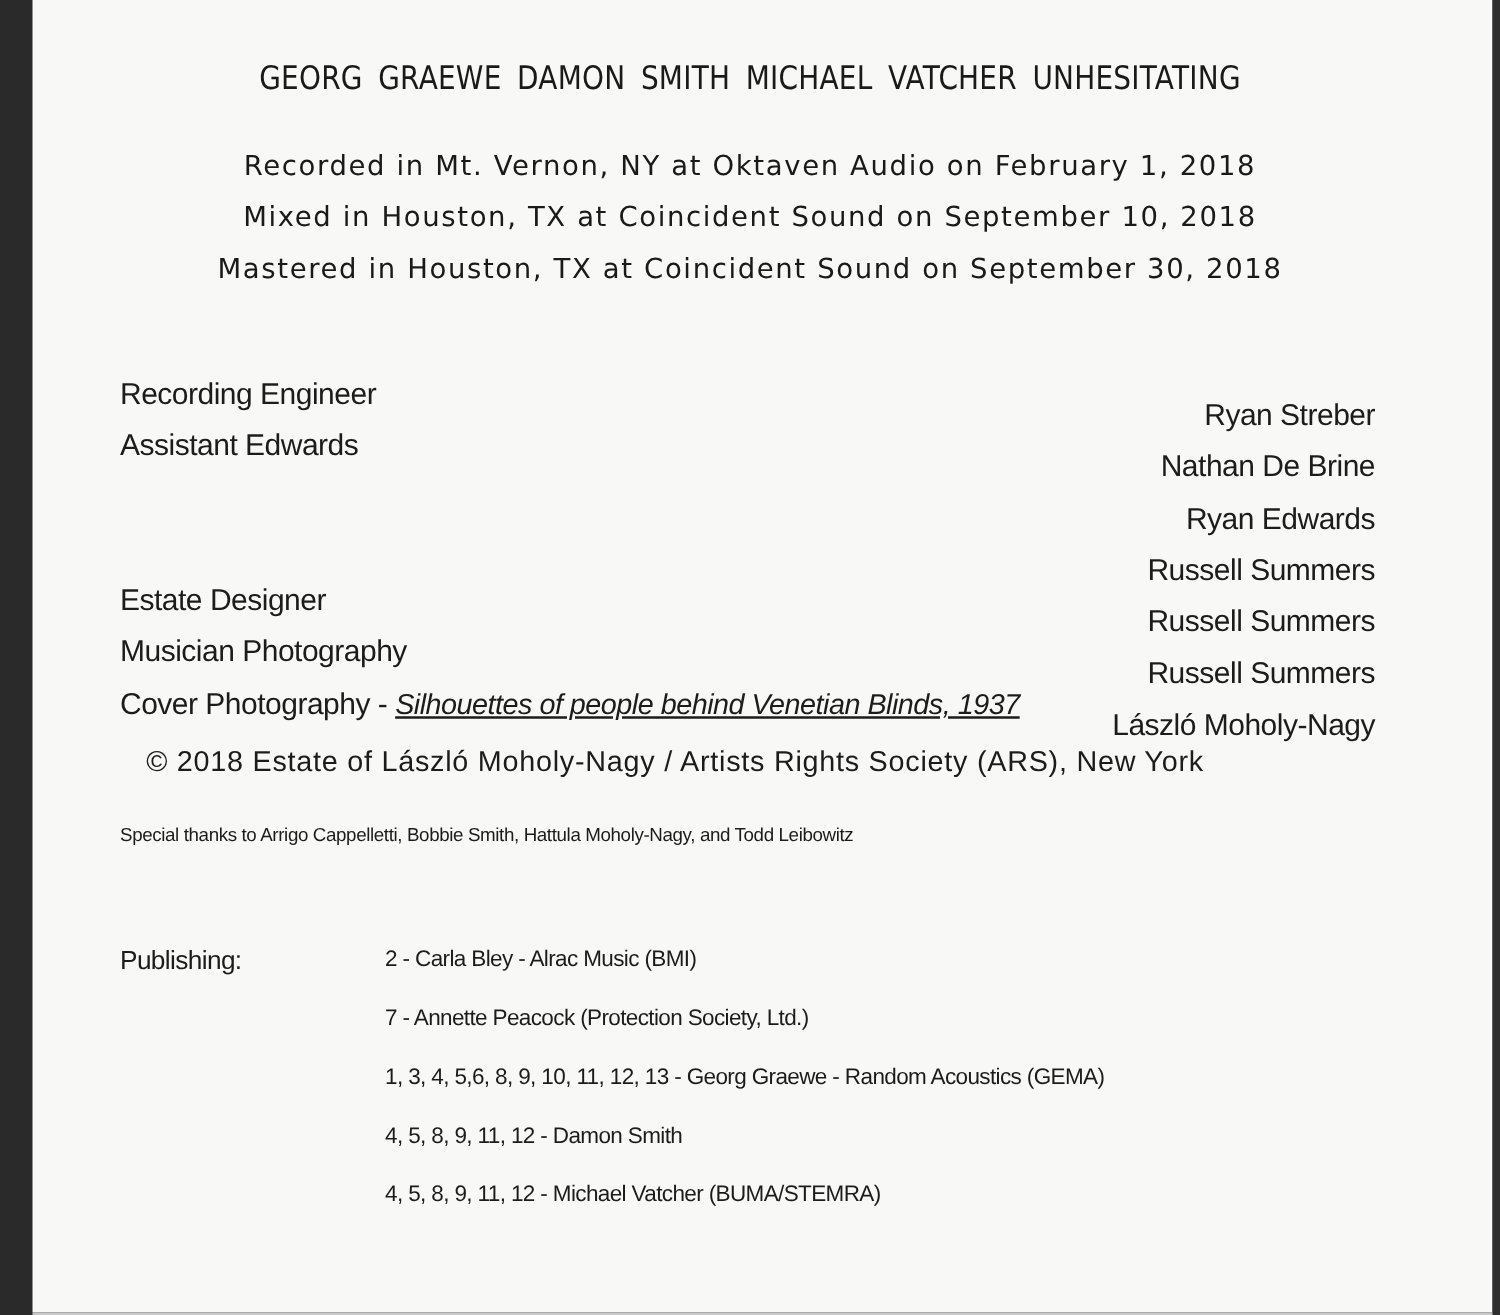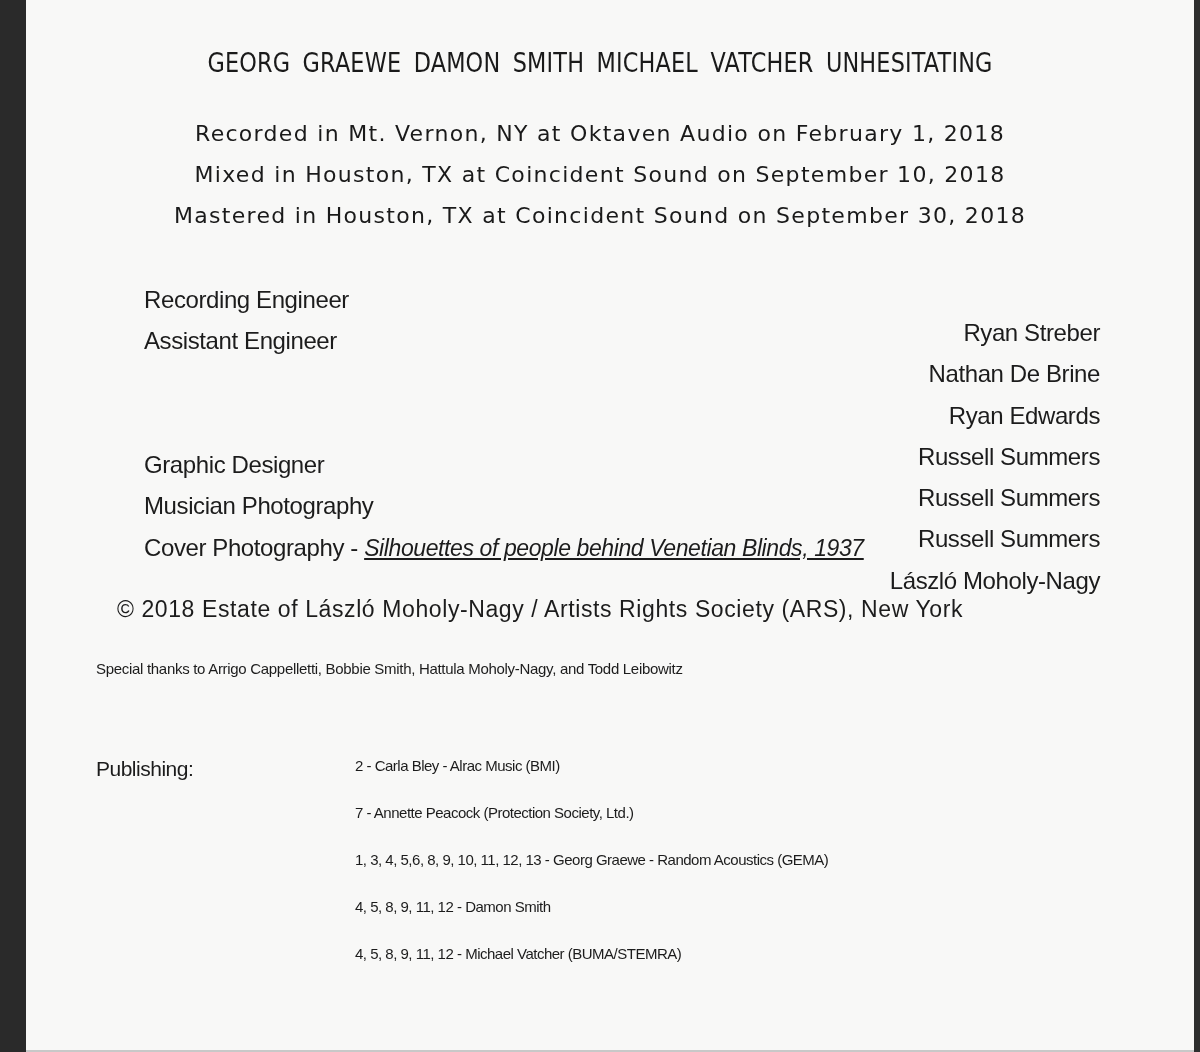--- a/index.html
+++ b/index.html
@@ -25,66 +25,66 @@
   }
   .rec {
     position: absolute; left: 0; width: 1200px; text-align: center;
     font-family: "DejaVu Sans", sans-serif; font-size: 22px; letter-spacing: 1.3px;
     color: #1a1a1a;
   }
   .credit {
     position: absolute; left: 96px; width: 1008px; height: 30px;
     font-size: 24px; letter-spacing: -0.4px;
   }
-  .credit .role { position: absolute; left: 0; top: 0; margin-left: 48px; }
+  .credit .role { position: absolute; left: 0; top: 16px; }
   .credit .name { position: absolute; right: 4px; top: 0; margin-top: 33px; }
   .credit .role em { font-style: italic; font-size: 23px; text-decoration: underline; }
   .copyright {
     position: absolute; top: 596px; left: 0; width: 1080px; text-align: center;
     font-size: 23px; letter-spacing: 0.6px;
   }
   .thanks {
     position: absolute; top: 660px; left: 96px; font-size: 15px; letter-spacing: -0.3px;
   }
   .pub-label {
     position: absolute; top: 757px; left: 96px; font-size: 21px; letter-spacing: -0.5px;
   }
   .pub-item {
-    position: absolute; left: 308px; font-size: 15px; letter-spacing: -0.5px; margin-left: 47px;
+    position: absolute; left: 308px; font-size: 18px; letter-spacing: -0.5px;
   }
 </style>
 </head>
 <body>
 
 <div class="page"></div>
 <div class="right-edge"></div>
 <div class="bottom-edge"></div>
 
 <div class="title">GEORG GRAEWE  DAMON SMITH  MICHAEL VATCHER   UNHESITATING</div>
 
 <div class="rec" style="top:121px">Recorded in Mt. Vernon, NY at Oktaven Audio on February 1, 2018</div>
 <div class="rec" style="top:162px">Mixed in Houston, TX at Coincident Sound on September 10, 2018</div>
 <div class="rec" style="top:203px">Mastered in Houston, TX at Coincident Sound on September 30, 2018</div>
 
 <div class="credit" style="top:286px">
   <span class="role">Recording Engineer</span>
   <span class="name">Ryan Streber</span>
 </div>
 <div class="credit" style="top:327px">
-  <span class="role">Assistant Engineer</span>
+  <span class="role">Assistant Edwards</span>
   <span class="name">Nathan De Brine</span>
 </div>
 <div class="credit" style="top:369px">
   <span class="name">Ryan Edwards</span>
 </div>
 <div class="credit" style="top:410px">
   <span class="name">Russell Summers</span>
 </div>
 <div class="credit" style="top:451px">
-  <span class="role">Graphic Designer</span>
+  <span class="role">Estate Designer</span>
   <span class="name">Russell Summers</span>
 </div>
 <div class="credit" style="top:492px">
   <span class="role">Musician Photography</span>
   <span class="name">Russell Summers</span>
 </div>
 <div class="credit" style="top:534px">
   <span class="role"><span>Cover Photography - </span><em>Silhouettes of people behind Venetian Blinds, 1937</em></span>
   <span class="name">László Moholy-Nagy</span>
 </div>

